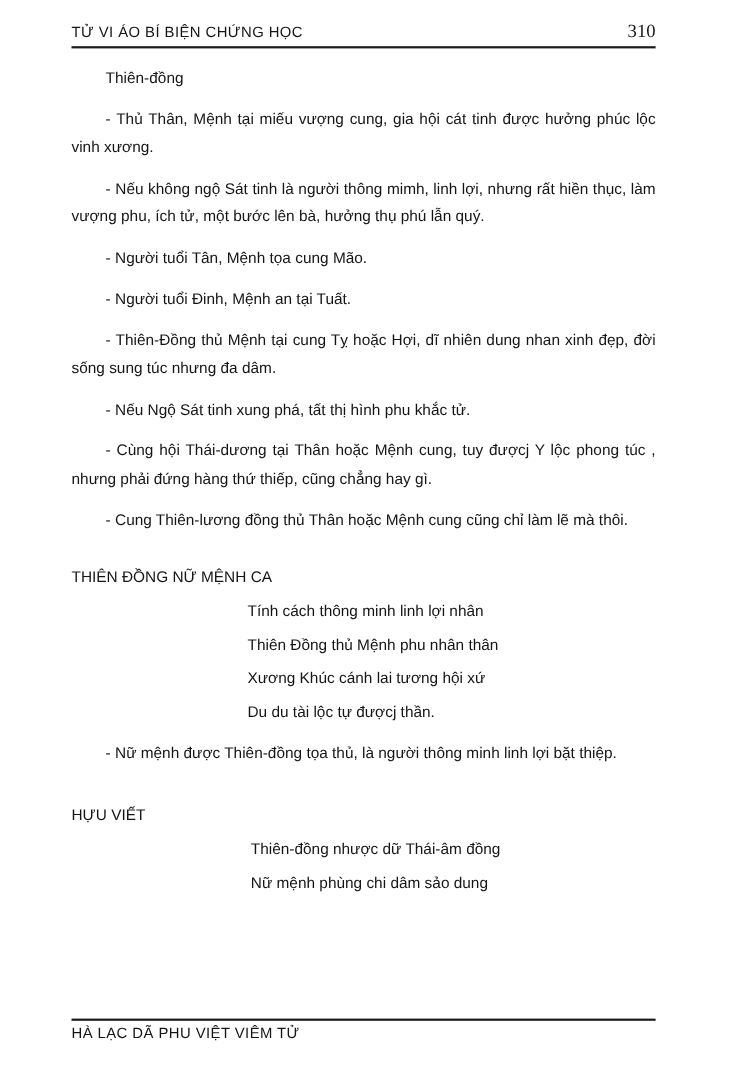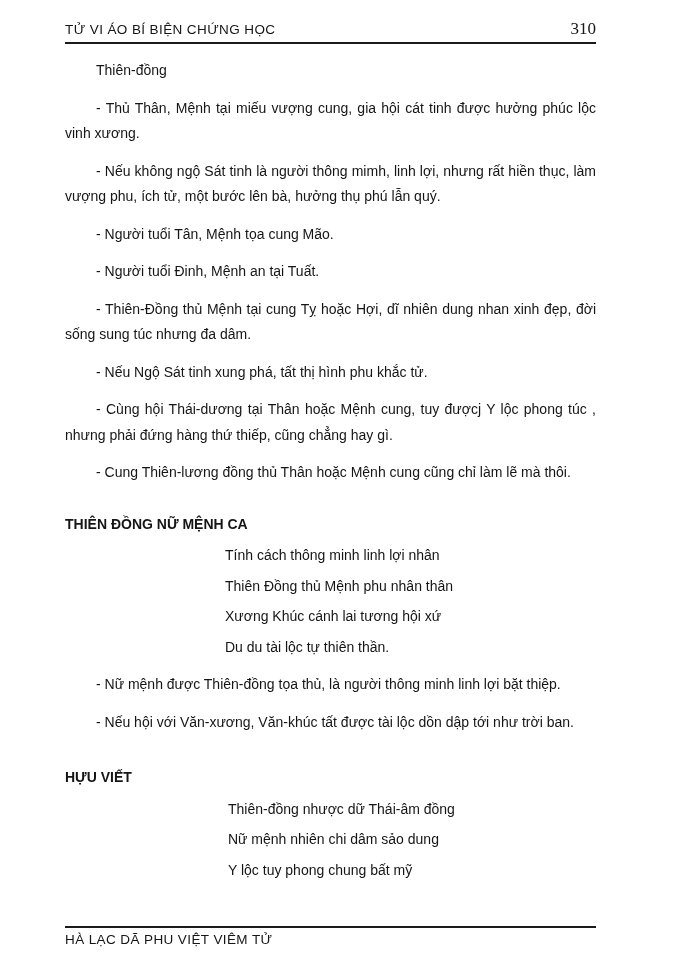--- a/index.html
+++ b/index.html
@@ -31,21 +31,21 @@
     line-height: 1;
   }
   .h-indent {
     font-weight: normal;
     font-size: 14px;
     line-height: 25.5px;
     text-indent: 31px;
     margin: 14px 0 5px 0;
   }
   .section-heading {
-    font-weight: bold;
+    font-weight: normal;
     font-size: 14px;
     line-height: 25.5px;
     margin: 26px 0 6px 0;
   }
   .section-heading.huu {
     margin-top: 30px;
   }
   p.body-para {
     font-size: 14px;
     line-height: 25.5px;
@@ -90,28 +90,26 @@
   <p class="body-para">- Thiên-Đồng thủ Mệnh tại cung Tỵ hoặc Hợi, dĩ nhiên dung nhan xinh đẹp, đời sống sung túc nhưng đa dâm.</p>
   <p class="body-para">- Nếu Ngộ Sát  tinh xung phá, tất  thị hình phu khắc tử.</p>
   <p class="body-para">- Cùng hội Thái-dương tại Thân hoặc Mệnh cung, tuy đượcj Y lộc phong túc , nhưng phải đứng hàng thứ thiếp, cũng chẳng hay gì.</p>
   <p class="body-para">- Cung Thiên-lương đồng thủ Thân hoặc Mệnh cung cũng chỉ làm lẽ mà thôi.</p>
 
   <div class="section-heading">THIÊN ĐỒNG NỮ MỆNH CA</div>
 
   <div class="verse">Tính cách thông minh linh lợi nhân</div>
   <div class="verse">Thiên Đồng thủ Mệnh phu nhân thân</div>
   <div class="verse">Xương Khúc cánh lai tương hội xứ</div>
-  <div class="verse">Du du tài lộc tự thiên thần.</div>
+  <div class="verse">Du du tài lộc tự đượcj thần.</div>
 
   <p class="body-para">- Nữ mệnh được Thiên-đồng tọa thủ, là người thông minh linh lợi bặt thiệp.</p>
-  <p class="body-para">- Nếu hội với Văn-xương, Văn-khúc tất được tài lộc dồn dập tới như trời ban.</p>
 
   <div class="section-heading huu">HỰU VIẾT</div>
 
   <div class="verse v2">Thiên-đồng nhược dữ Thái-âm đồng</div>
-  <div class="verse v2">Nữ mệnh nhiên chi dâm sảo dung</div>
-  <div class="verse v2">Y lộc tuy phong chung bất mỹ</div>
+  <div class="verse v2">Nữ mệnh phùng chi dâm sảo dung</div>
 
   <div class="page-footer">
     <span>HÀ LẠC DÃ PHU VIỆT VIÊM TỬ</span>
   </div>
 
 </div>
 
 </body></html>

